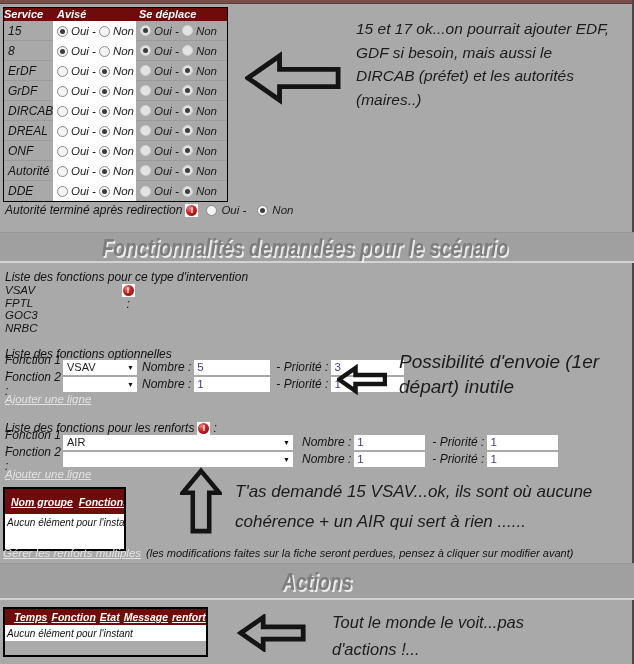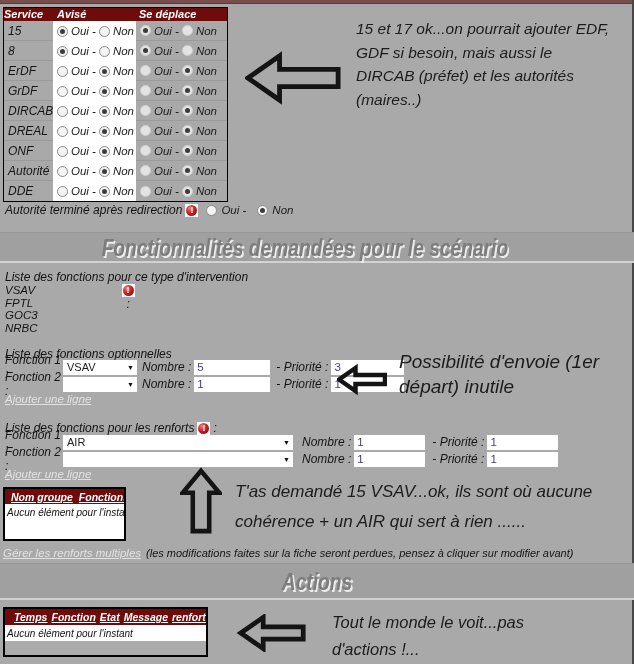--- a/index.html
+++ b/index.html
@@ -65,21 +65,21 @@
   .opt .plabel{margin-left:6px;} .opt .num2{width:73px;margin-left:3px;}
   .renf .nlabel{margin-left:9px;} .renf .num1{width:71px;margin-left:3px;}
   .renf .plabel{margin-left:7px;} .renf .num2{width:71px;margin-left:3px;}
   .lite-link{position:absolute;left:5px;color:#e2e2e2;text-decoration:underline;font-style:italic;font-size:11.5px;cursor:pointer;}
 
   
   .mini-table{position:absolute;left:3px;border:2px solid #000;background:#fff;}
   .groups-table{top:487px;width:123px;}
   .actions-table{top:607px;width:205px;}
   .mini-head{background:#6e0c0c;color:#fff;display:flex;align-items:center;font-weight:bold;font-style:italic;font-size:10.5px;white-space:nowrap;overflow:hidden;}
-  .groups-table .mini-head{height:15px;} .actions-table .mini-head{height:16px;}
+  .groups-table .mini-head{height:25px;} .actions-table .mini-head{height:16px;}
   .th-link{text-decoration:underline;margin-left:6px;cursor:pointer;}
   .actions-table .th-link{margin-left:4px;}
   .actions-table .th-link:first-child{margin-left:9px;}
   .mini-empty{background:#fff;font-style:italic;font-size:10px;color:#111;display:flex;align-items:center;padding-left:2px;white-space:nowrap;overflow:hidden;}
   .groups-table .mini-empty{height:16px;} .actions-table .mini-empty{height:16px;}
   .mini-spacer{height:19px;background:#fff;}
   .actions-table .mini-spacer{height:14px;background:#ababab;}
 
   
   .manage-line{position:absolute;left:3px;top:547px;display:flex;align-items:baseline;white-space:nowrap;}

